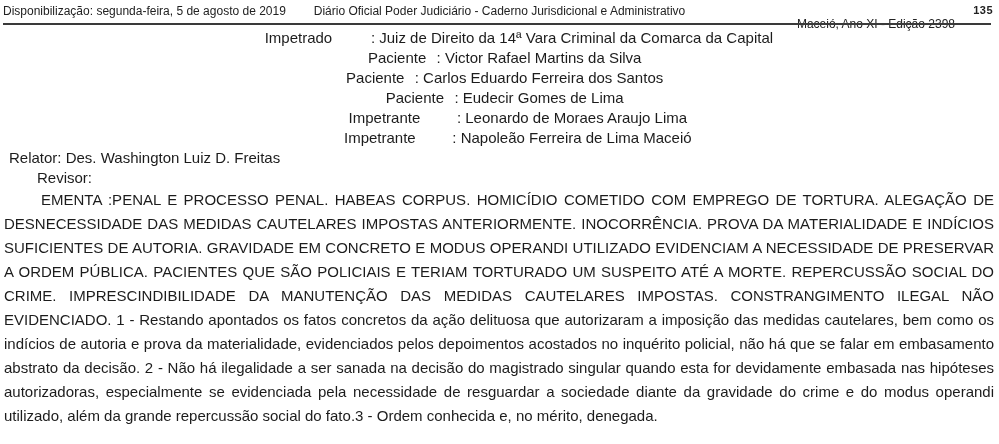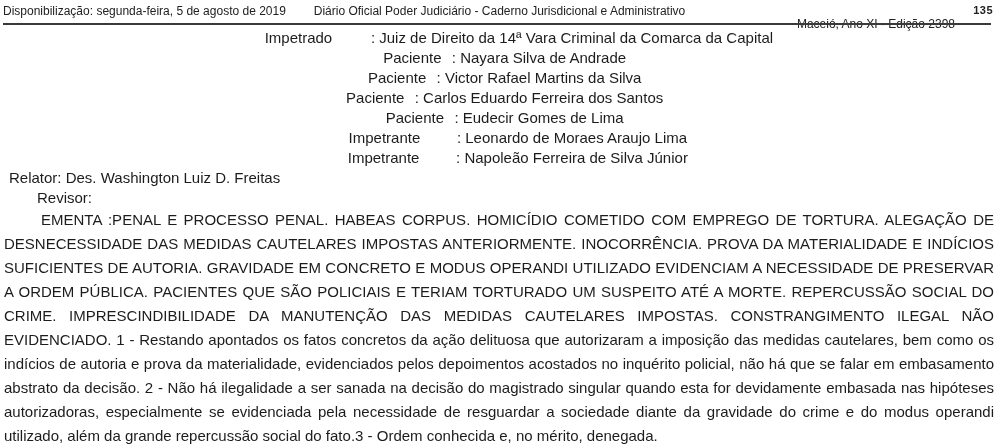--- a/index.html
+++ b/index.html
@@ -96,36 +96,33 @@
     <span class="page-number">135</span>
     <div class="header-rule"></div>
   </div>
 
   <div class="doc-body">
 
     <div class="party-row">
       <span class="party-label wide">Impetrado</span><span class="party-value">: Juiz de Direito da 14ª Vara Criminal da Comarca da Capital</span>
     </div>
     <div class="party-row">
-      <span class="party-label narrow">Paciente</span><span class="party-value">: Nayara Silva de Andrade</span>
-    </div>
-    <div class="party-row">
       <span class="party-label narrow">Paciente</span><span class="party-value">: Victor Rafael Martins da Silva</span>
     </div>
     <div class="party-row">
       <span class="party-label narrow">Paciente</span><span class="party-value">: Carlos Eduardo Ferreira dos Santos</span>
     </div>
     <div class="party-row">
       <span class="party-label narrow">Paciente</span><span class="party-value">: Eudecir Gomes de Lima</span>
     </div>
     <div class="party-row">
       <span class="party-label wide">Impetrante</span><span class="party-value">: Leonardo de Moraes Araujo Lima</span>
     </div>
     <div class="party-row">
-      <span class="party-label wide">Impetrante</span><span class="party-value">: Napoleão Ferreira de Silva Júnior</span>
+      <span class="party-label wide">Impetrante</span><span class="party-value">: Napoleão Ferreira de Lima Maceió</span>
     </div>
 
     <div class="relator-line">Relator: Des. Washington Luiz D. Freitas</div>
     <div class="revisor-line">Revisor:</div>
 
     <div class="ementa">EMENTA :PENAL E PROCESSO PENAL. HABEAS CORPUS. HOMICÍDIO COMETIDO COM EMPREGO DE TORTURA. ALEGAÇÃO DE DESNECESSIDADE DAS MEDIDAS CAUTELARES IMPOSTAS ANTERIORMENTE. INOCORRÊNCIA. PROVA DA MATERIALIDADE E INDÍCIOS SUFICIENTES DE AUTORIA. GRAVIDADE EM CONCRETO E MODUS OPERANDI UTILIZADO EVIDENCIAM A NECESSIDADE DE PRESERVAR A ORDEM PÚBLICA. PACIENTES QUE SÃO POLICIAIS E TERIAM TORTURADO UM SUSPEITO ATÉ A MORTE. REPERCUSSÃO SOCIAL DO CRIME. IMPRESCINDIBILIDADE DA MANUTENÇÃO DAS MEDIDAS CAUTELARES IMPOSTAS. CONSTRANGIMENTO ILEGAL NÃO EVIDENCIADO. 1 - Restando apontados os fatos concretos da ação delituosa que autorizaram a imposição das medidas cautelares, bem como os indícios de autoria e prova da materialidade, evidenciados pelos depoimentos acostados no inquérito policial, não há que se falar em embasamento abstrato da decisão. 2 - Não há ilegalidade a ser sanada na decisão do magistrado singular quando esta for devidamente embasada nas hipóteses autorizadoras, especialmente se evidenciada pela necessidade de resguardar a sociedade diante da gravidade do crime e do modus operandi utilizado, além da grande repercussão social do fato.3 - Ordem conhecida e, no mérito, denegada.</div>
 
   </div>
 </div>
 

